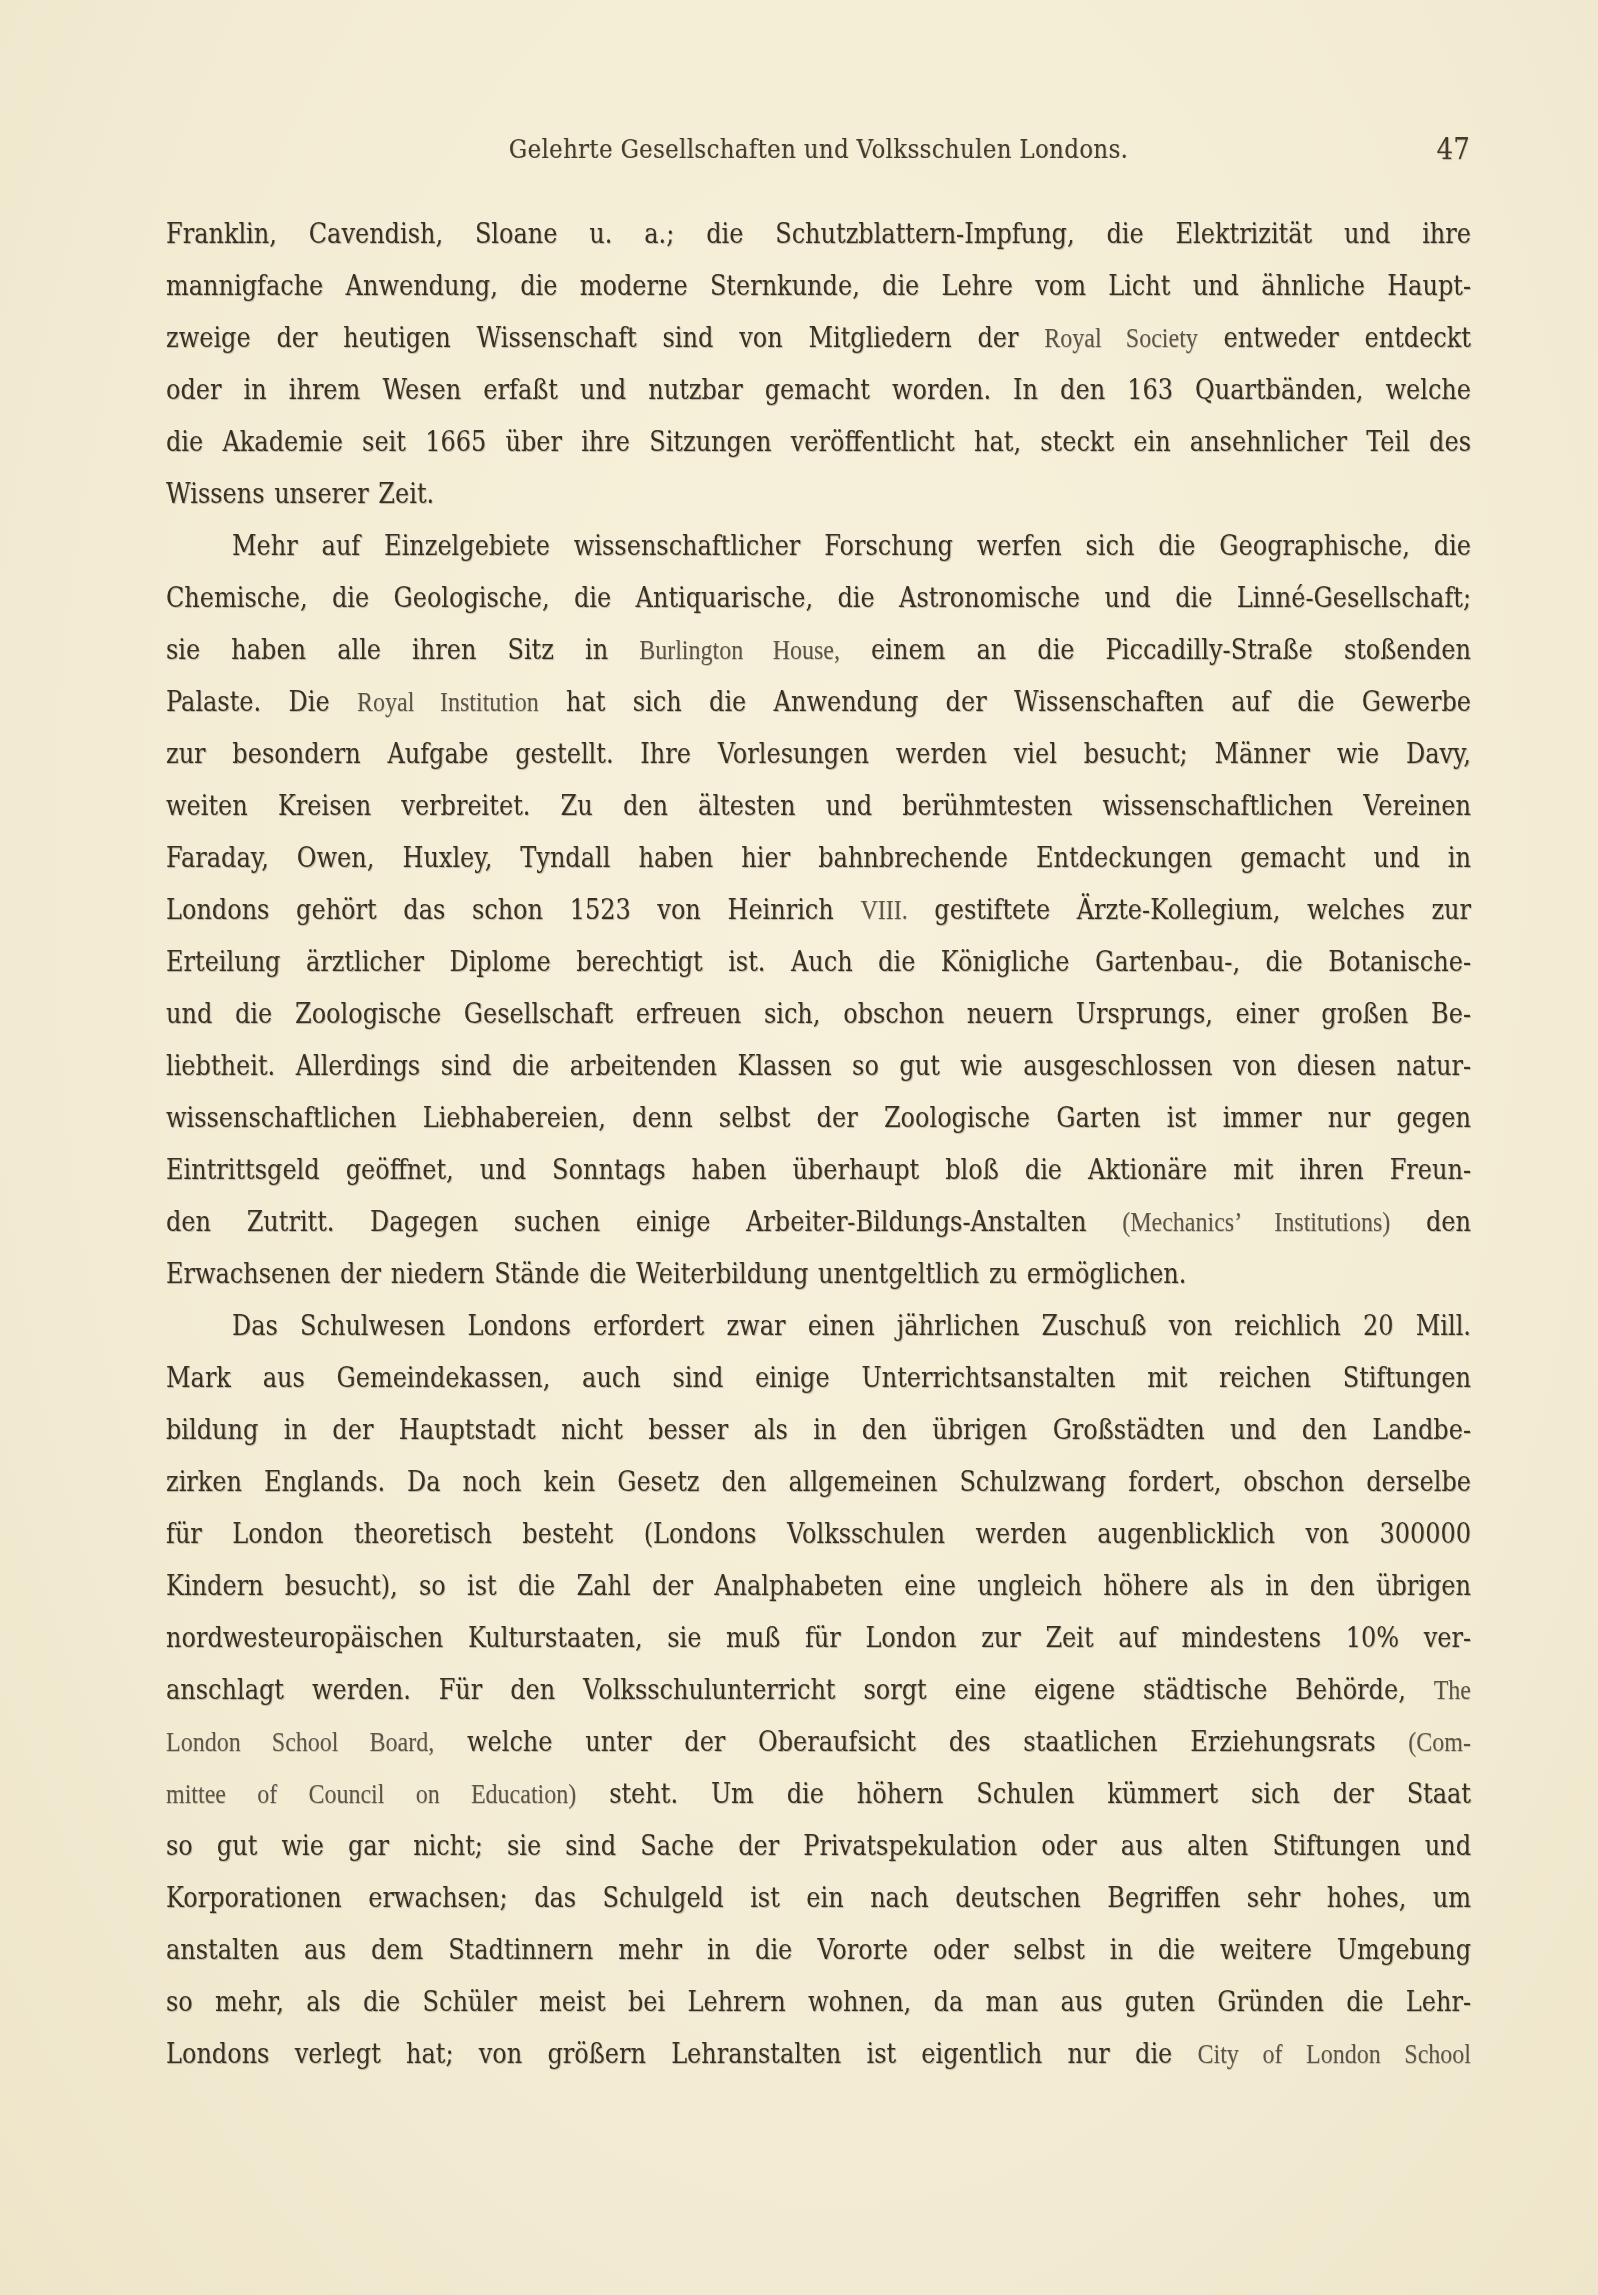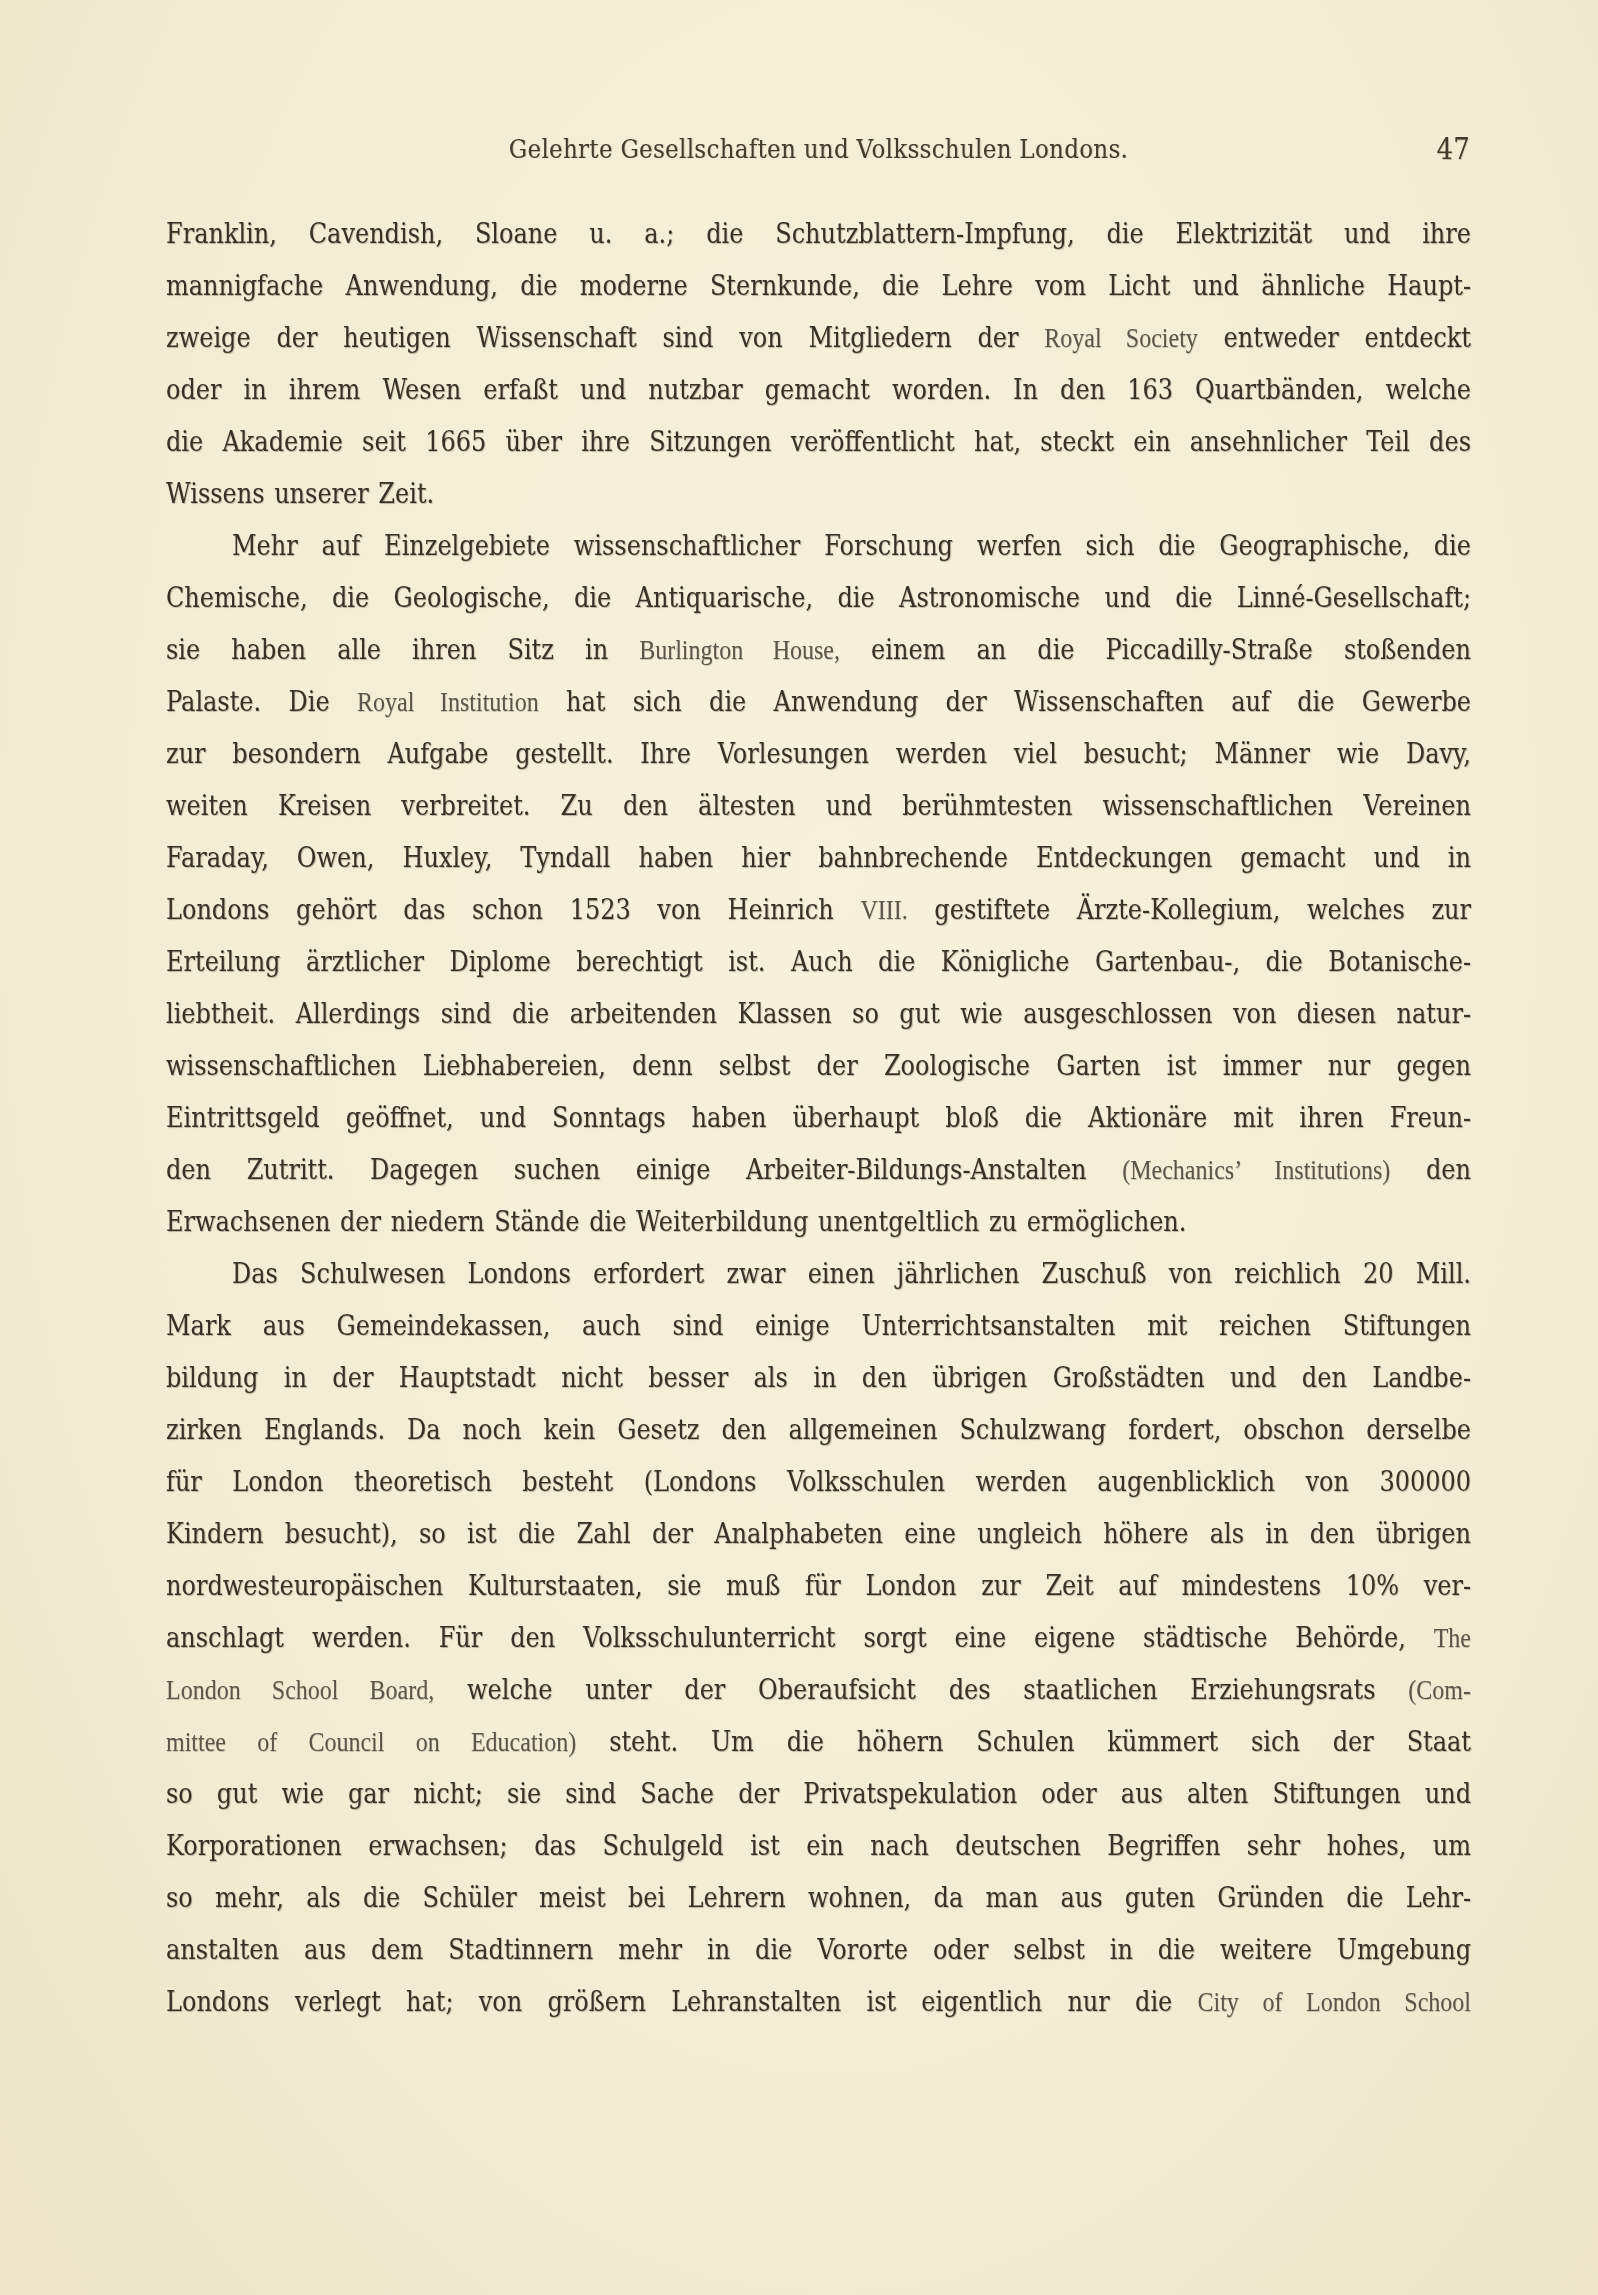--- a/index.html
+++ b/index.html
@@ -110,20 +110,23 @@
       <div class="line">
         <span class="inner"><span class="fraktur">Faraday, Owen, Huxley, Tyndall haben hier bahnbrechende Entdeckungen gemacht und in</span></span>
       </div>
       <div class="line">
         <span class="inner"><span class="fraktur">Londons gehört das schon 1523 von Heinrich </span><span class="antiqua">VIII.</span><span class="fraktur"> gestiftete Ärzte-Kollegium, welches zur</span></span>
       </div>
       <div class="line">
         <span class="inner"><span class="fraktur">Erteilung ärztlicher Diplome berechtigt ist.  Auch die Königliche Gartenbau-, die Botanische-</span></span>
       </div>
       <div class="line">
+        <span class="inner"><span class="fraktur">und die Zoologische Gesellschaft erfreuen sich, obschon neuern Ursprungs, einer großen Be-</span></span>
+      </div>
+      <div class="line">
         <span class="inner"><span class="fraktur">liebtheit.  Allerdings sind die arbeitenden Klassen so gut wie ausgeschlossen von diesen natur-</span></span>
       </div>
       <div class="line">
         <span class="inner"><span class="fraktur">wissenschaftlichen Liebhabereien, denn selbst der Zoologische Garten ist immer nur gegen</span></span>
       </div>
       <div class="line">
         <span class="inner"><span class="fraktur">Eintrittsgeld geöffnet, und Sonntags haben überhaupt bloß die Aktionäre mit ihren Freun-</span></span>
       </div>
       <div class="line">
         <span class="inner"><span class="fraktur">den Zutritt.  Dagegen suchen einige Arbeiter-Bildungs-Anstalten </span><span class="antiqua">(Mechanics’ Institutions)</span><span class="fraktur"> den</span></span>
@@ -161,23 +164,23 @@
       <div class="line">
         <span class="inner"><span class="antiqua">mittee of Council on Education)</span><span class="fraktur"> steht.  Um die höhern Schulen kümmert sich der Staat</span></span>
       </div>
       <div class="line">
         <span class="inner"><span class="fraktur">so gut wie gar nicht; sie sind Sache der Privatspekulation oder aus alten Stiftungen und</span></span>
       </div>
       <div class="line">
         <span class="inner"><span class="fraktur">Korporationen erwachsen; das Schulgeld ist ein nach deutschen Begriffen sehr hohes, um</span></span>
       </div>
       <div class="line">
-        <span class="inner"><span class="fraktur">so mehr, als die Schüler meist bei Lehrern wohnen, da man aus guten Gründen die Lehr-</span></span>
+        <span class="inner"><span class="fraktur">anstalten aus dem Stadtinnern mehr in die Vororte oder selbst in die weitere Umgebung</span></span>
       </div>
       <div class="line">
-        <span class="inner"><span class="fraktur">anstalten aus dem Stadtinnern mehr in die Vororte oder selbst in die weitere Umgebung</span></span>
+        <span class="inner"><span class="fraktur">so mehr, als die Schüler meist bei Lehrern wohnen, da man aus guten Gründen die Lehr-</span></span>
       </div>
       <div class="line">
         <span class="inner"><span class="fraktur">Londons verlegt hat; von größern Lehranstalten ist eigentlich nur die </span><span class="antiqua">City of London School</span></span>
       </div>
     </div>
 </div>
 
 
 </body></html>

